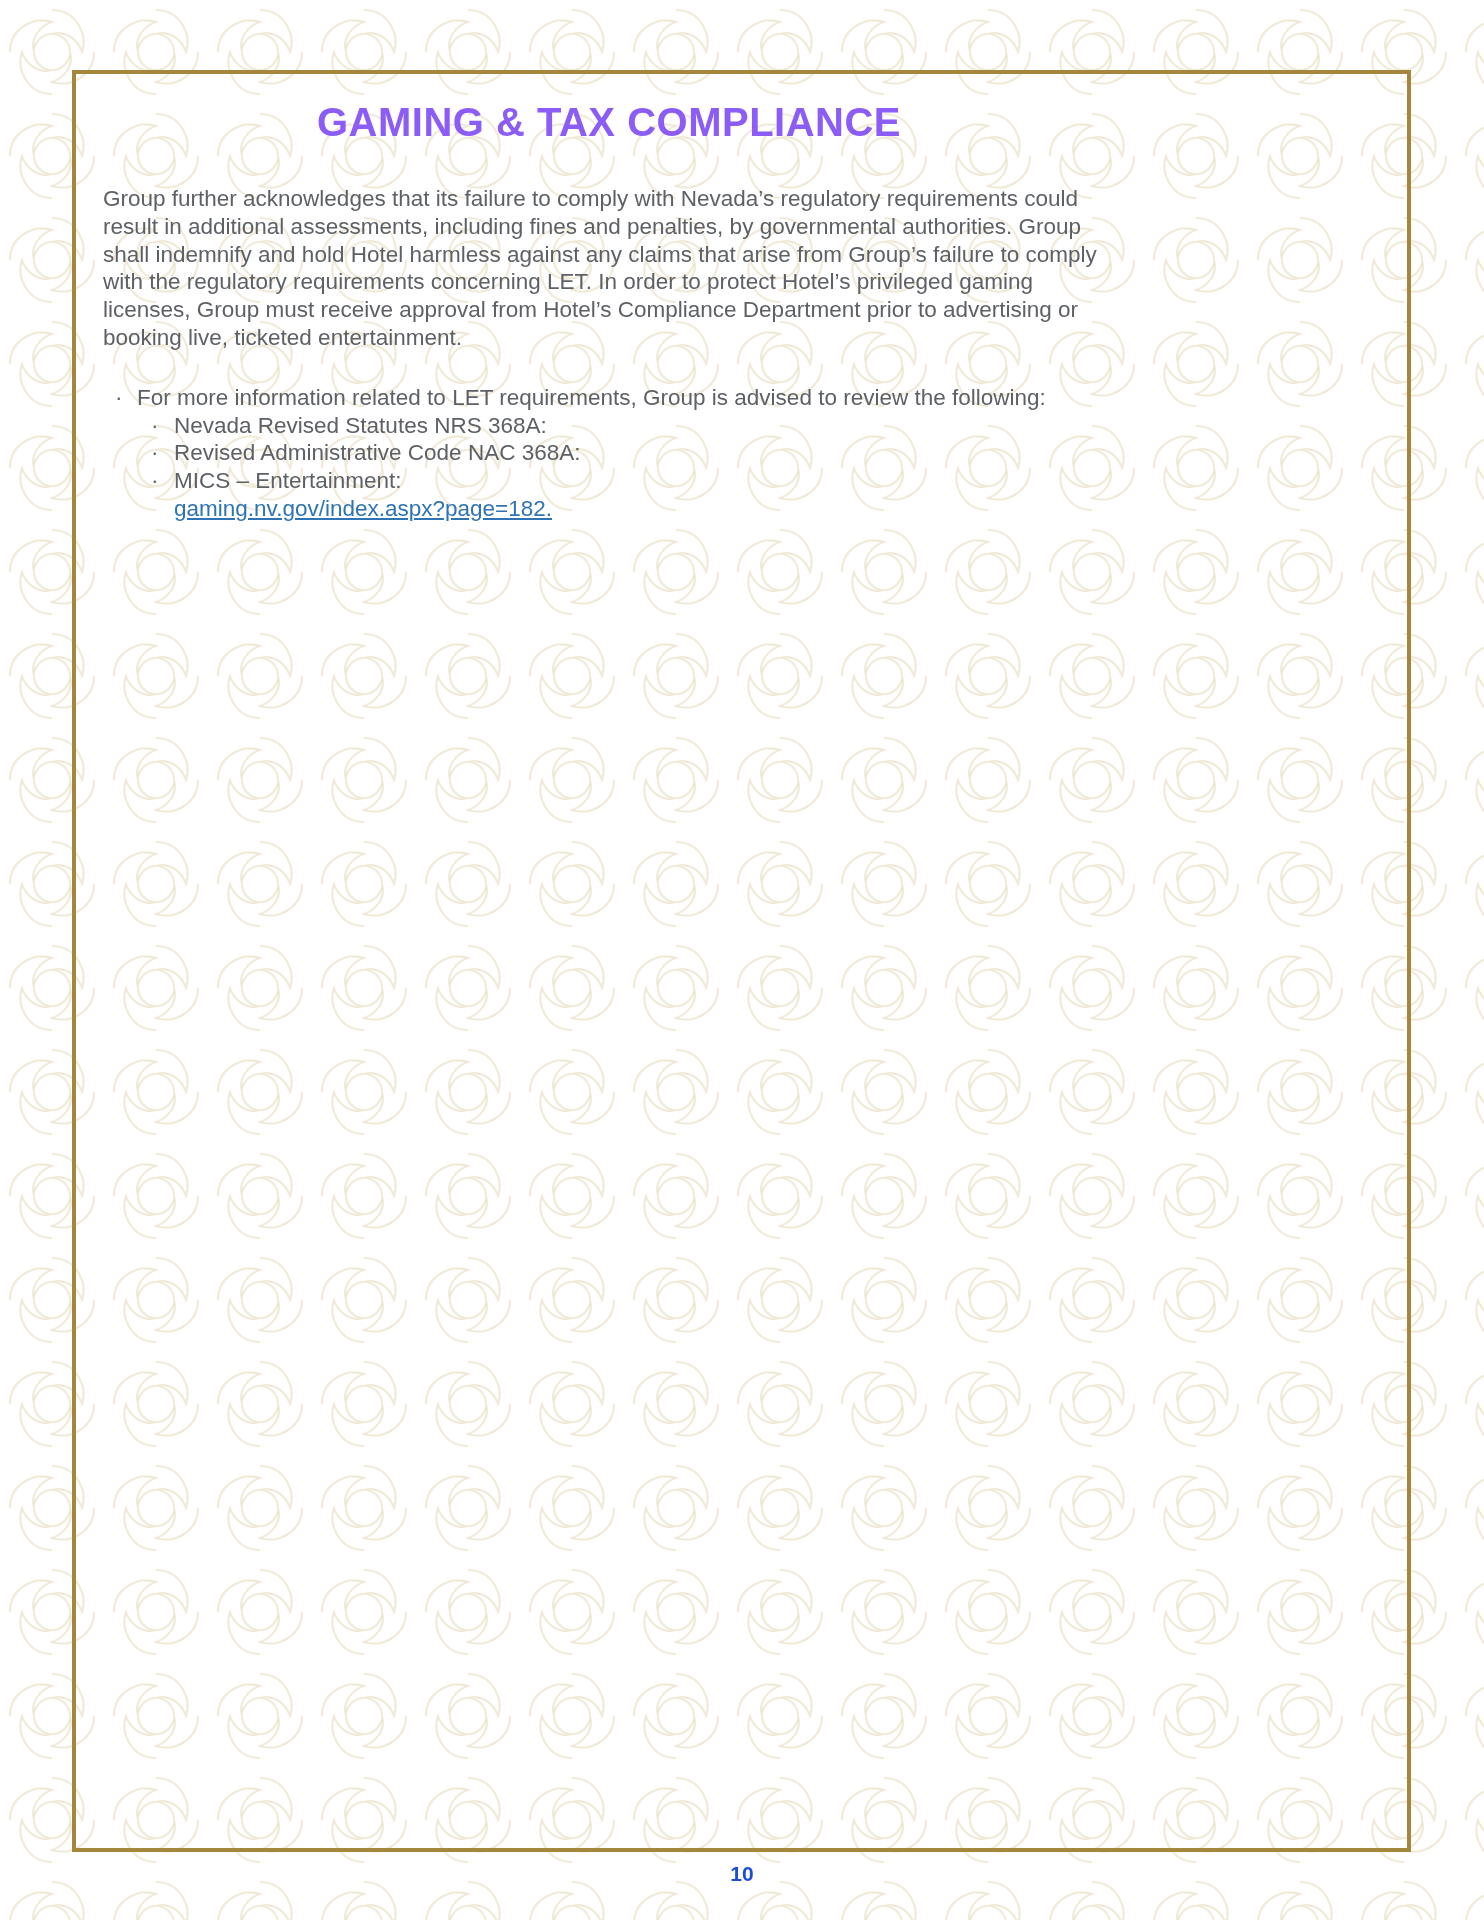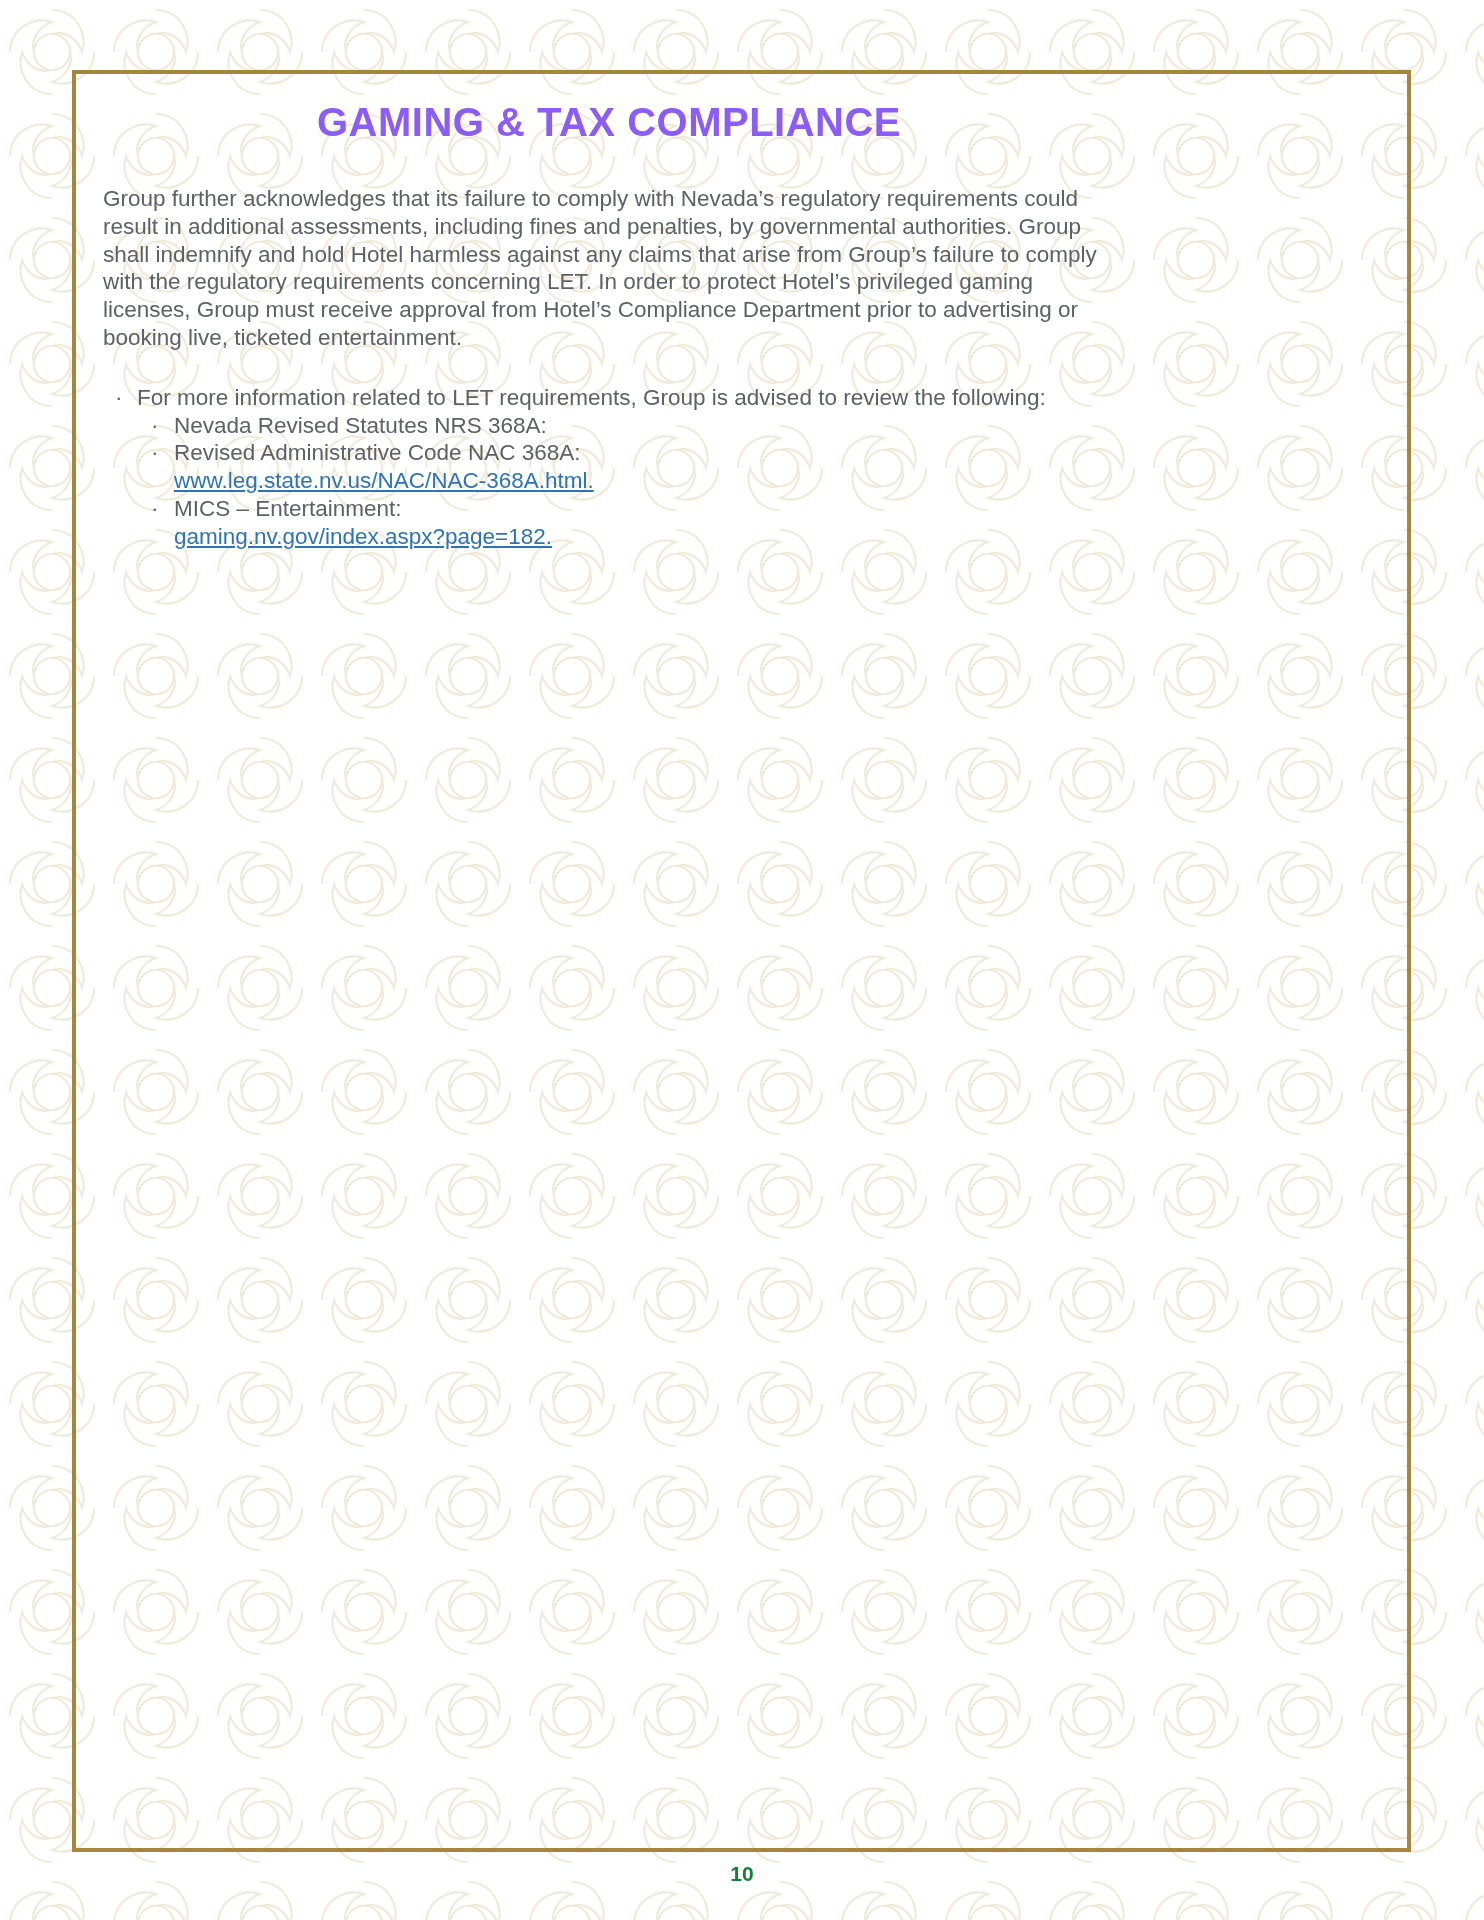--- a/index.html
+++ b/index.html
@@ -101,21 +101,21 @@
   }
 
   .page-number {
     position: absolute;
     left: 0;
     right: 0;
     bottom: 34px;
     text-align: center;
     font-size: 21px;
     font-weight: bold;
-    color: #15803d;
+    color: #1d4ed8;
     z-index: 2;
   }
 </style>
 </head>
 <body>
 
 <svg class="bg-pattern" xmlns="http://www.w3.org/2000/svg" width="1484" height="1920">
   <defs>
     <pattern id="swirl" width="104" height="104" patternUnits="userSpaceOnUse">
       <g fill="none" stroke="#f1ead9" stroke-width="2.2">
@@ -149,23 +149,20 @@
 
       <div class="bullet-row">
         <span class="bullet-dot level2">·</span>
         <div class="bullet-content">Nevada Revised Statutes NRS 368A:</div>
       </div>
 
       <div class="bullet-row">
         <span class="bullet-dot level2">·</span>
         <div class="bullet-content">Revised Administrative Code NAC 368A:</div>
       </div>
-      <div class="link-line">
-        <a class="doc-link">www.leg.state.nv.us/NAC/NAC-368A.html.</a>
-      </div>
 
       <div class="bullet-row">
         <span class="bullet-dot level2">·</span>
         <div class="bullet-content">MICS – Entertainment:</div>
       </div>
       <div class="link-line">
         <a class="doc-link">gaming.nv.gov/index.aspx?page=182.</a>
       </div>
 
     </div>

